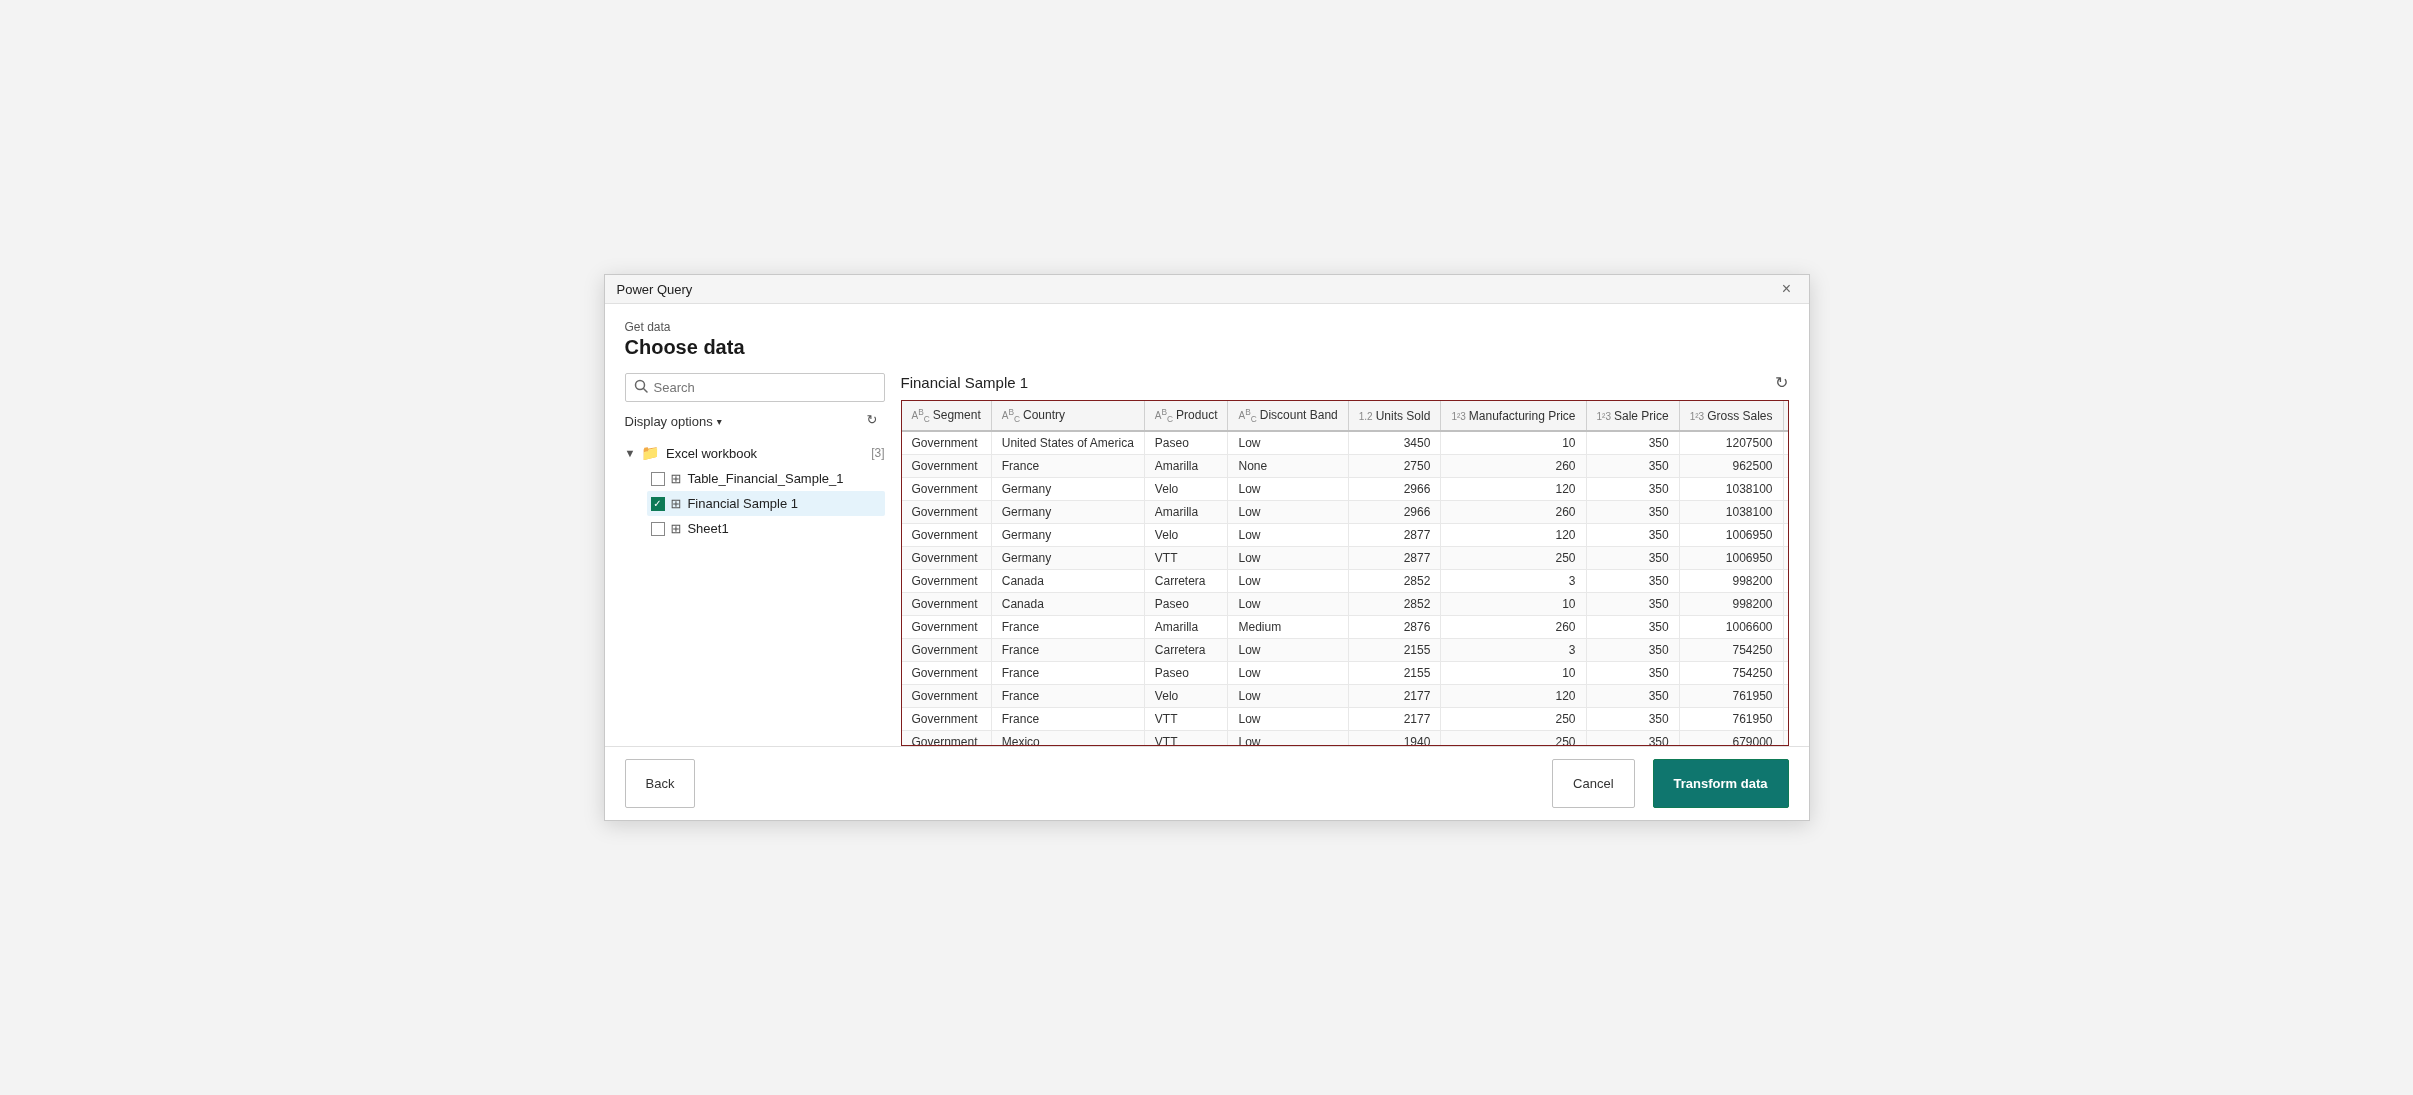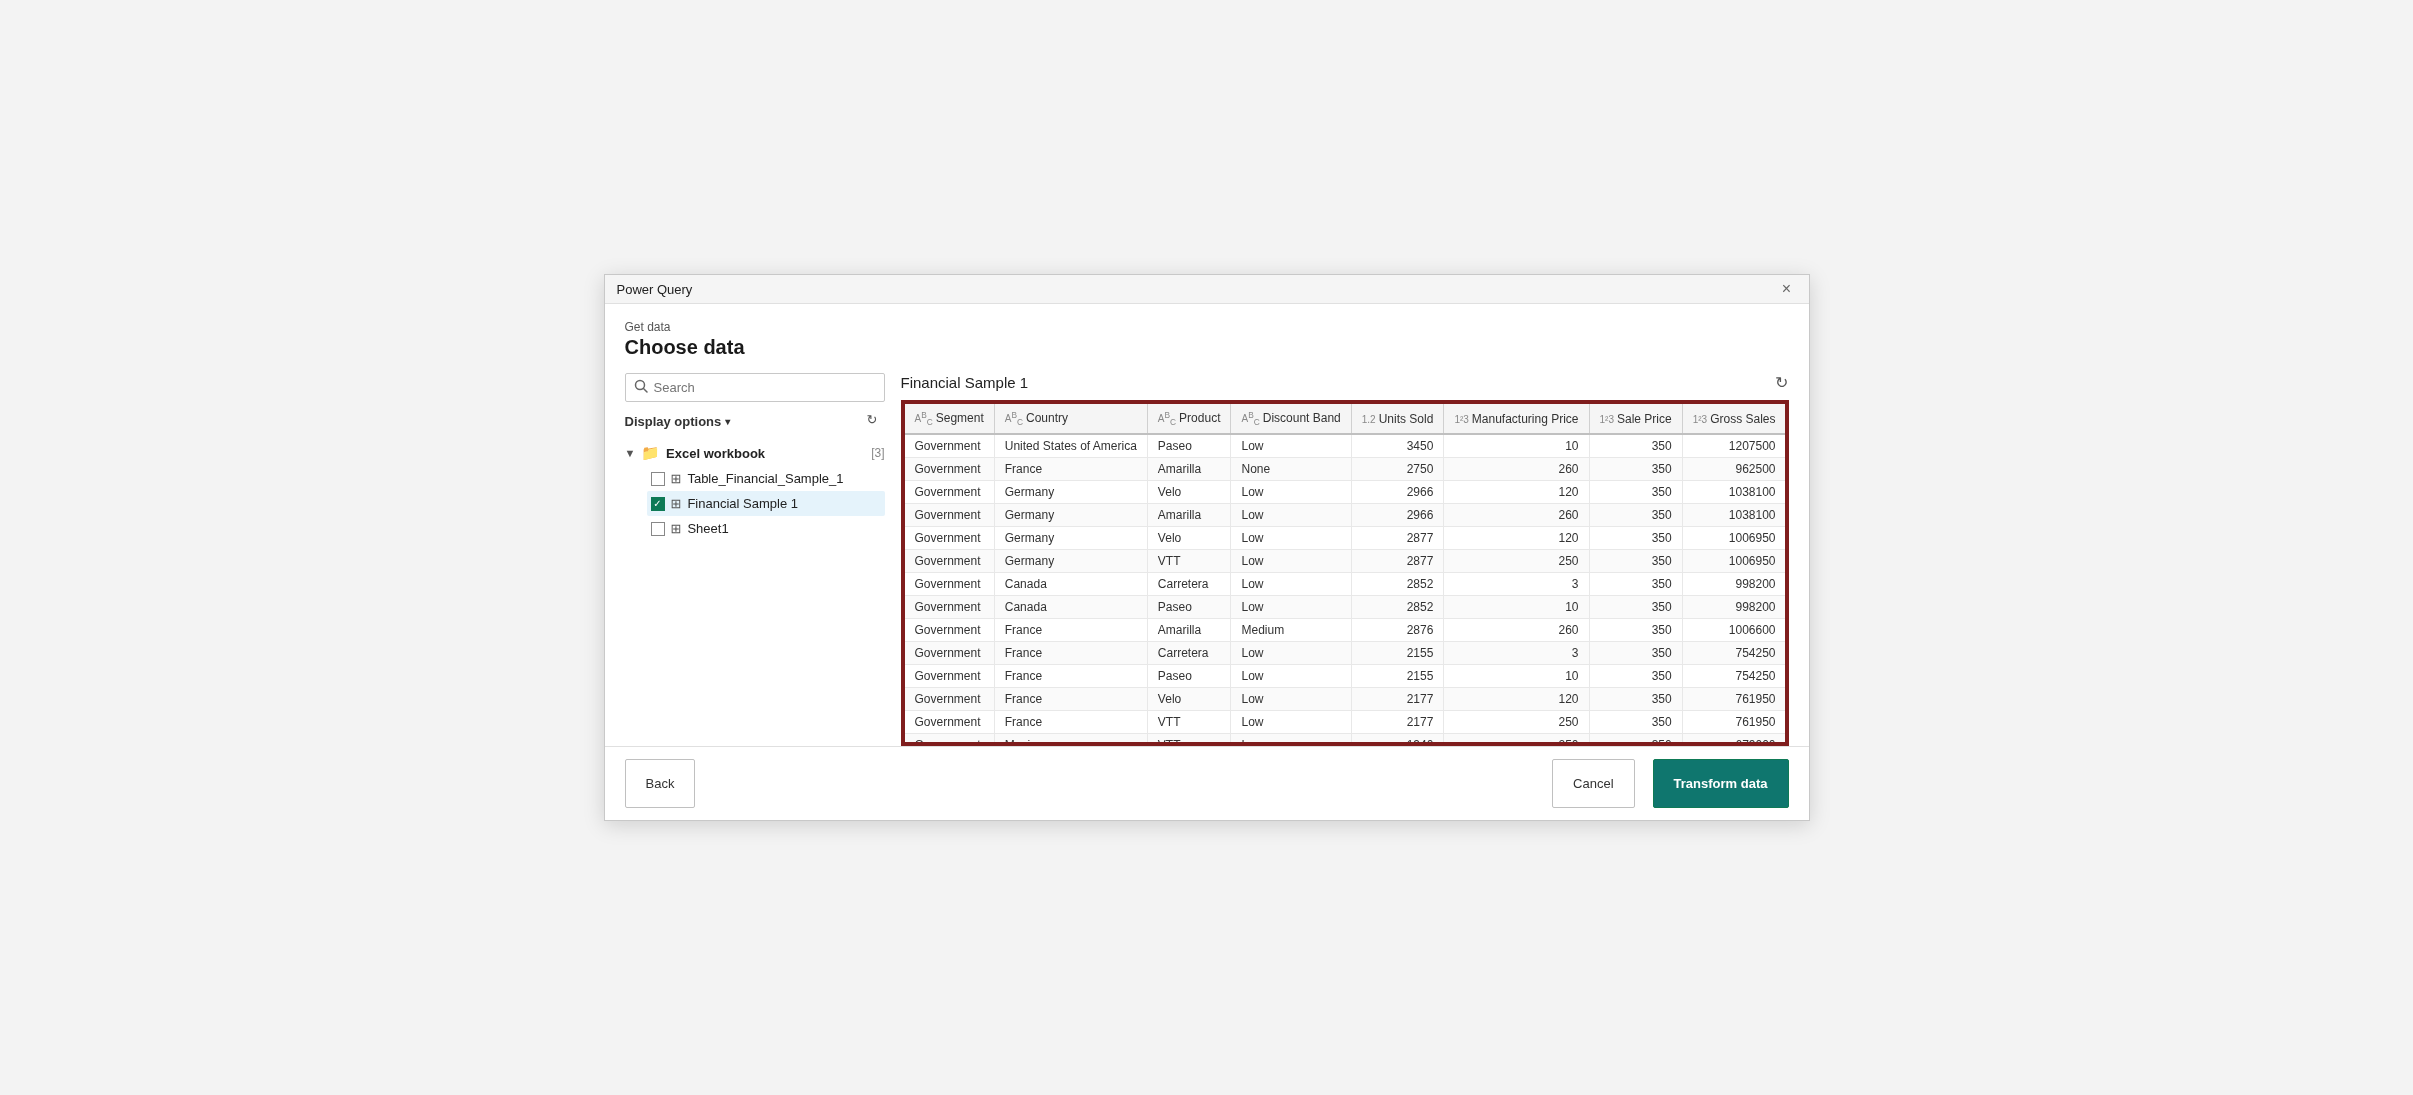--- a/index.html
+++ b/index.html
@@ -109,21 +109,20 @@
       justify-content: space-between;
       padding: 2px 0;
     }
     .display-options-label {
       display: flex;
       align-items: center;
       gap: 4px;
       font-size: 13px;
       color: #333;
       cursor: pointer;
-      font-weight: bold;
     }
     .refresh-icon {
       width: 18px;
       height: 18px;
       cursor: pointer;
       color: #555;
     }
     .tree-list {
       flex: 1;
       overflow-y: auto;
@@ -140,21 +139,21 @@
       font-size: 11px;
       color: #555;
       cursor: pointer;
     }
     .folder-icon {
       color: #f0c030;
       font-size: 15px;
     }
     .tree-parent-label {
       flex: 1;
-      font-weight: 700;
+      font-weight: 400;
     }
     .tree-count {
       color: #888;
       font-size: 12px;
     }
     .tree-children {
       padding-left: 22px;
     }
     .tree-item {
       display: flex;
@@ -212,21 +211,21 @@
       color: #222;
     }
     .reload-icon {
       cursor: pointer;
       color: #555;
       font-size: 16px;
     }
     .table-wrapper {
       flex: 1;
       overflow: auto;
-      border: 4px solid #7f1d1d;
+      border: 1px solid #7f1d1d;
       position: relative;
     }
     table {
       border-collapse: collapse;
       font-size: 12px;
       min-width: 100%;
       white-space: nowrap;
     }
     thead tr {
       background: #f5f5f5;

